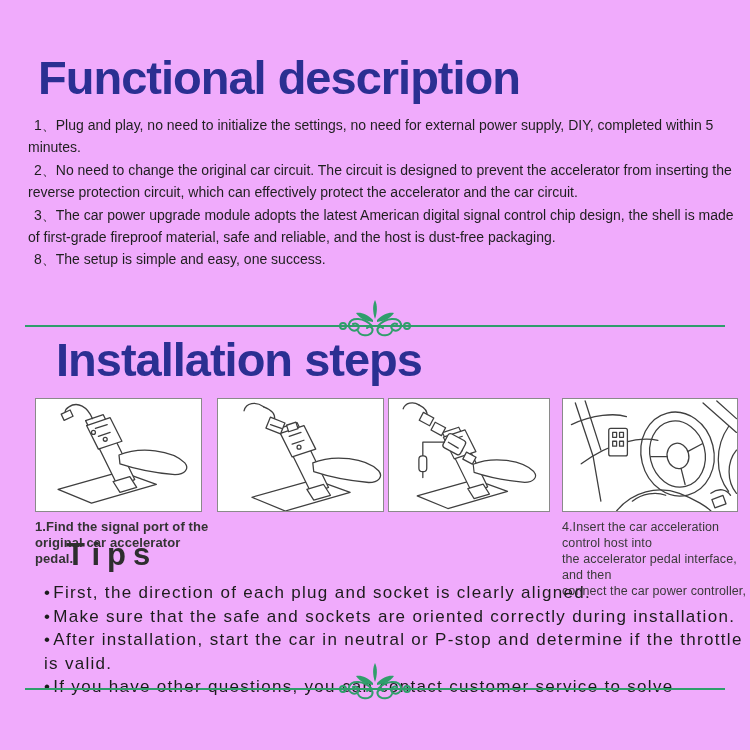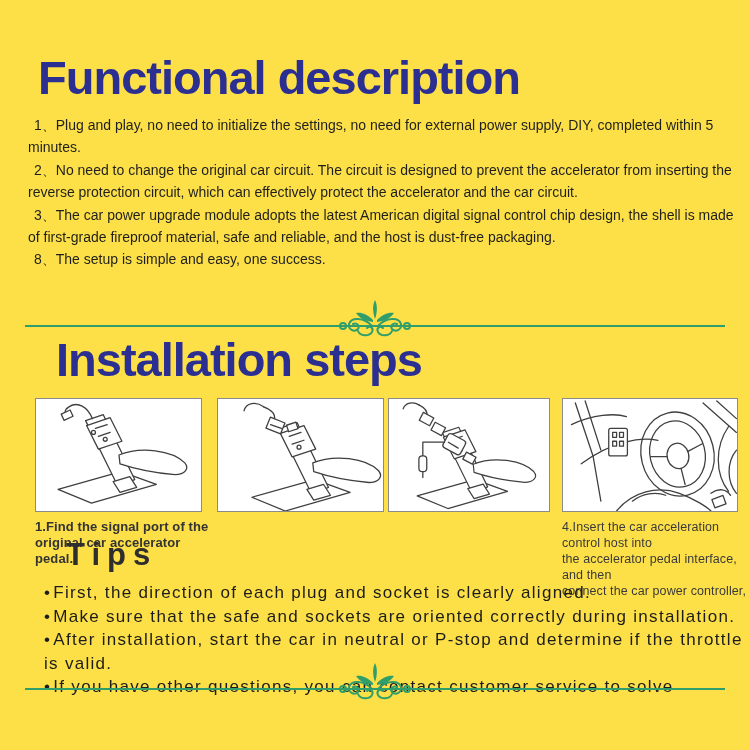--- a/index.html
+++ b/index.html
@@ -1,18 +1,18 @@
 <!DOCTYPE html>
 <html><head>
 <meta charset="utf-8">
 <style>
   html,body{margin:0;padding:0;}
   .page{
     position:relative;width:750px;height:750px;overflow:hidden;
-    background:#fde047;
+    background:#f0abfc;
     font-family:"Liberation Sans",sans-serif;
   }
   .sec-title{
     position:absolute;margin:0;font-weight:700;font-size:47px;
     letter-spacing:-1px;color:#2b2f92;white-space:nowrap;
   }
   #title-functional{left:38px;top:50px;}
   #title-installation{left:56px;top:332px;}
   .desc{
     position:absolute;left:28px;top:114px;width:710px;

